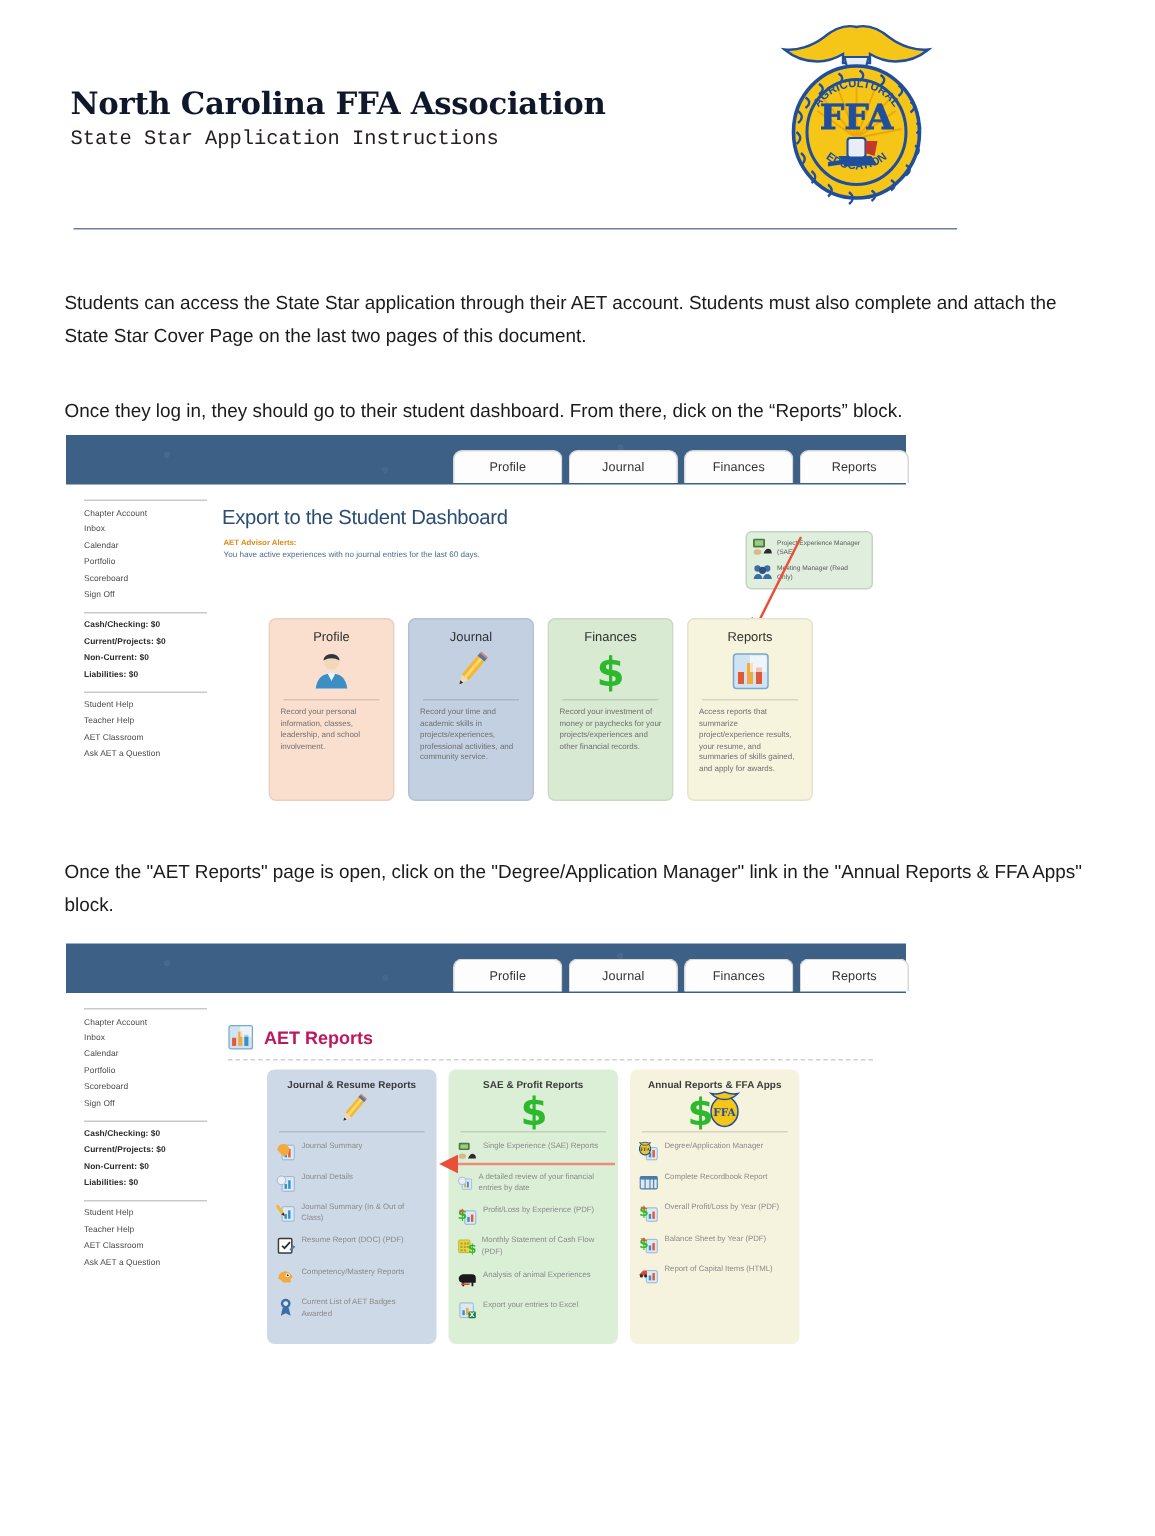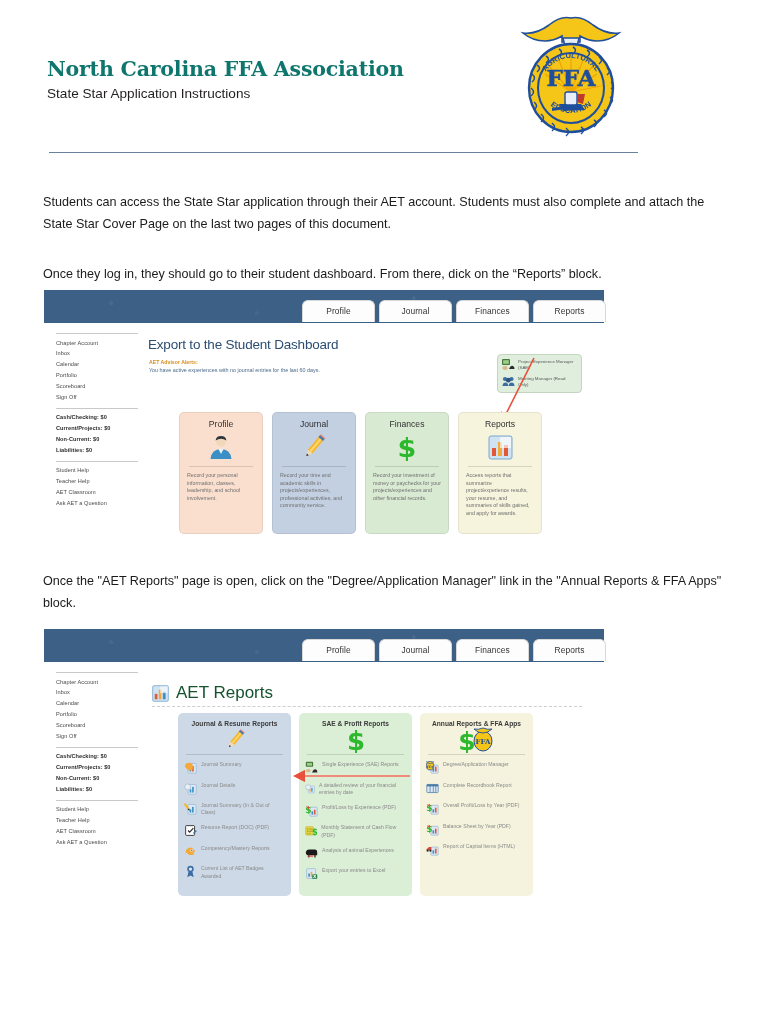--- a/index.html
+++ b/index.html
@@ -8,25 +8,25 @@
     background: #ffffff;
     font-family: "Liberation Sans", sans-serif;
     overflow: hidden;
   }
   .page { position: relative; width: 770px; height: 1024px; background: #fff; }
 
   
   .header { position: absolute; left: 47px; top: 58px; width: 600px; }
   .org-title {
     font-family: "DejaVu Serif", serif;
-    font-weight: bold; font-size: 20.5px; color: #0f766e;
+    font-weight: bold; font-size: 20.5px; color: #0f172a;
     letter-spacing: -0.2px; line-height: 1.15;
   }
   .doc-subtitle {
-    font-family: Liberation Sans, sans-serif;
+    font-family: Liberation Mono, monospace;
     font-size: 13.6px; color: #231f20; margin-top: 4px; line-height: 1.2;
   }
   .header-rule {
     position: absolute; left: 49px; top: 152px; width: 589px;
     border-top: 1.6px solid #6b7f9e;
   }
 
   
   .ffa-logo { position: absolute; left: 519px; top: 12px; width: 104px; height: 125px; }
 
@@ -341,21 +341,21 @@
     </div>
 
     <div style="position:absolute; left:108px; top:54px; display:flex; align-items:center; gap:7px;">
       <svg width="17" height="17" viewBox="0 0 25 25">
         <rect x="1" y="1" width="23" height="23" rx="2" fill="#cfe3f2" stroke="#7aa8cc" stroke-width="1.2"></rect>
         <rect x="4" y="13" width="4" height="8" fill="#e05a3a"></rect>
         <rect x="10" y="7" width="4" height="14" fill="#f3a93c"></rect>
         <rect x="16" y="10" width="4" height="11" fill="#3b8fc4"></rect>
         <rect x="12" y="2" width="11" height="10" fill="#ffffff" opacity="0.6"></rect>
       </svg>
-      <div style="font-size:17px; color:#14532d;">AET Reports</div>
+      <div style="font-size:12px; color:#be185d;font-weight:bold;">AET Reports</div>
     </div>
     <div class="aet-dash" style="left:108px; top:77px; width:430px;"></div>
 
     <div class="rep-cols" style="left:134px; top:84px;">
 
       <div class="rep-col rc-journal">
         <div class="rep-col-title">Journal &amp; Resume Reports</div>
         <div class="rep-col-icon">
           <svg width="24" height="24" viewBox="0 0 28 28">
             <g transform="rotate(40 14 14)">

